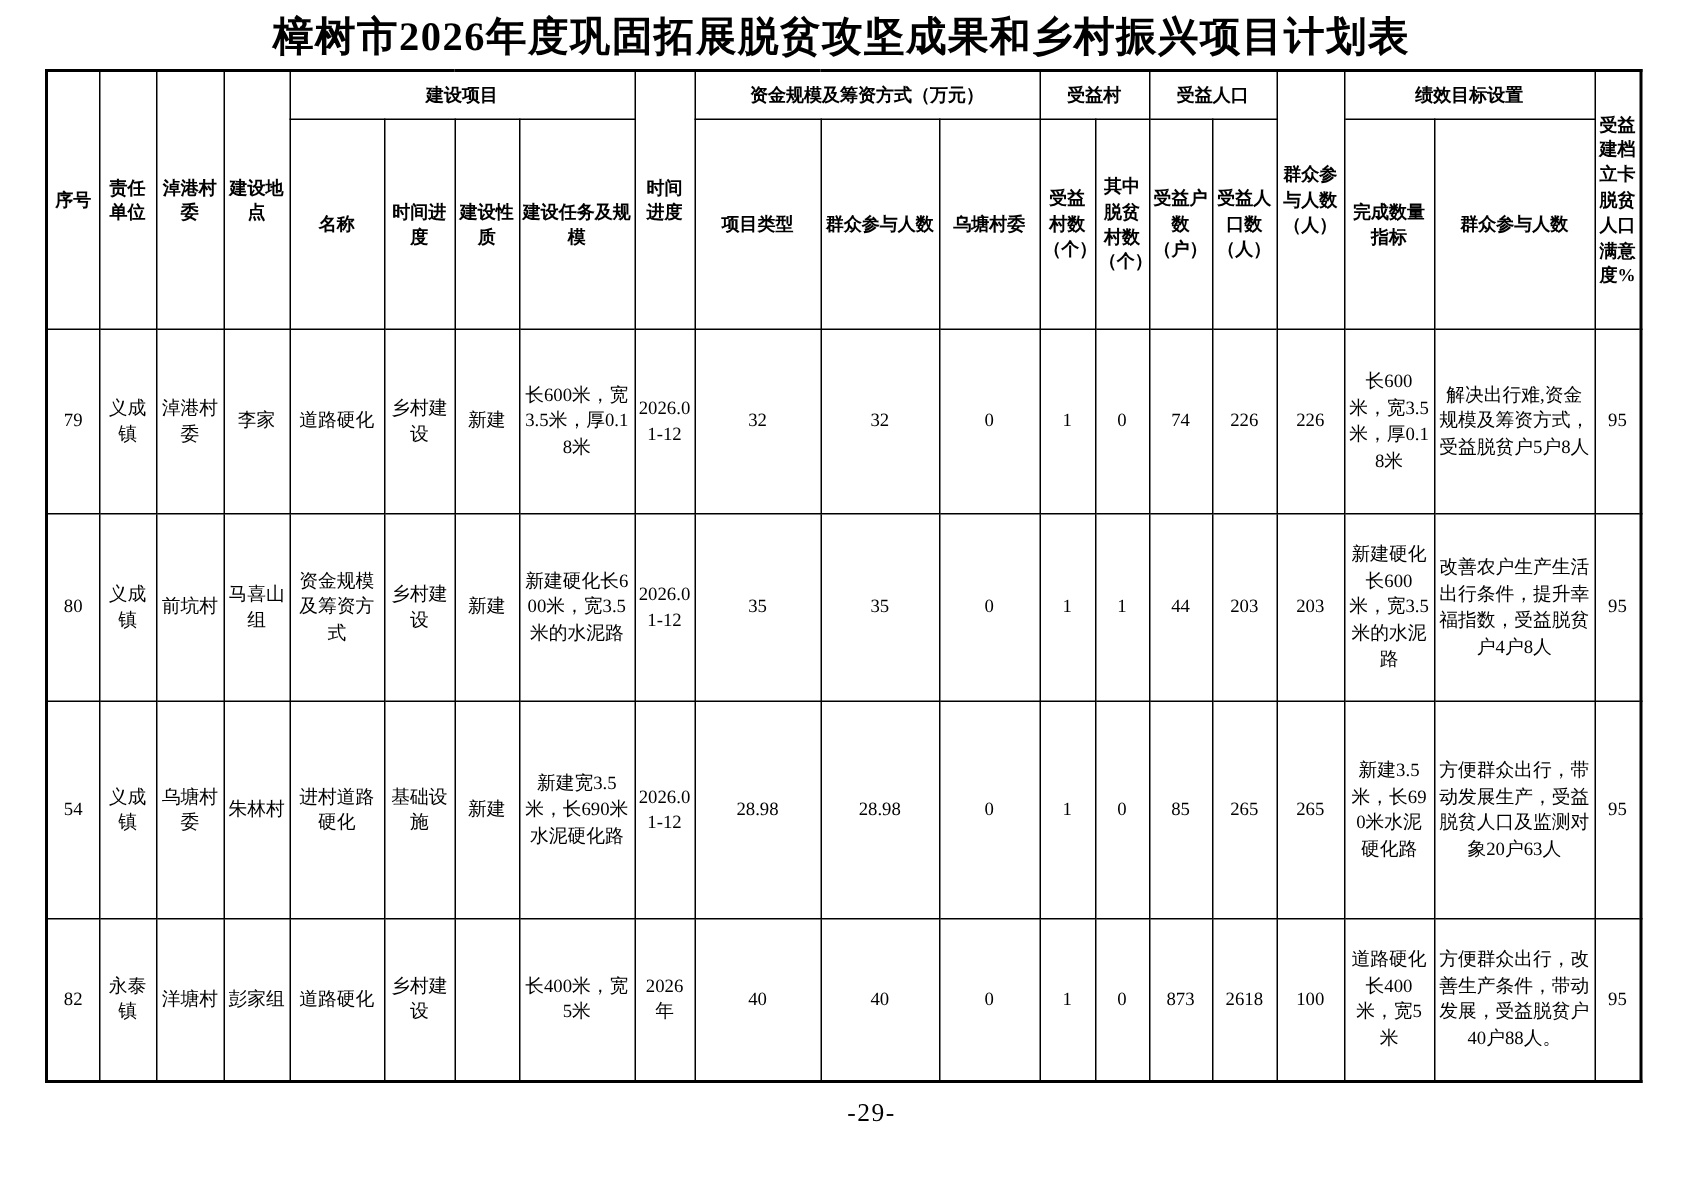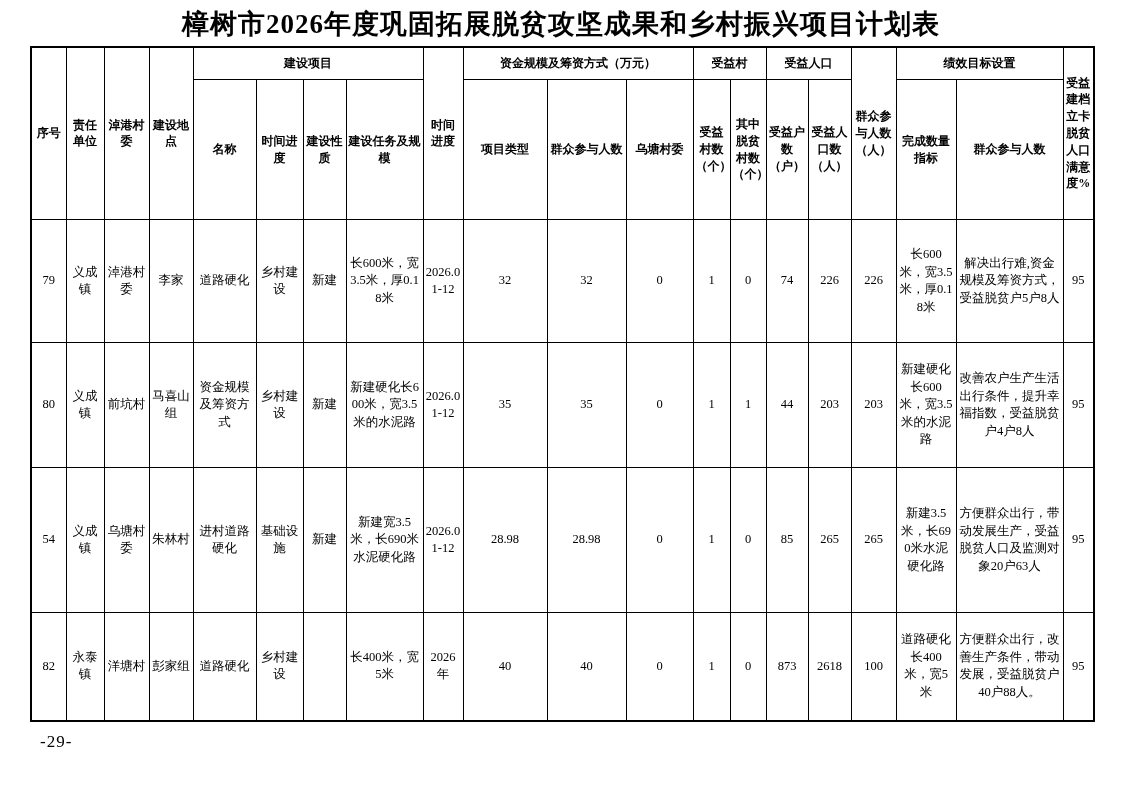--- a/index.html
+++ b/index.html
@@ -46,20 +46,21 @@
   .plan-table th { font-weight: bold; text-align: center; }
   .plan-table td { font-size: 12.5px; }
   .plan-table thead tr.group-row { height: 33px; }
   .plan-table thead tr.sub-row { height: 140px; }
   tr.row-79 { height: 123px; }
   tr.row-80 { height: 125px; }
   tr.row-81 { height: 145px; }
   tr.row-82 { height: 108px; }
   .ta-left { text-align: left; }
   .footer {
+    text-align: center;
     font-size: 17px;
     margin-top: 10px;
     letter-spacing: 1px;
     margin-left: 40px;
   }
 </style>
 </head>
 <body>
 
 <div class="page">

